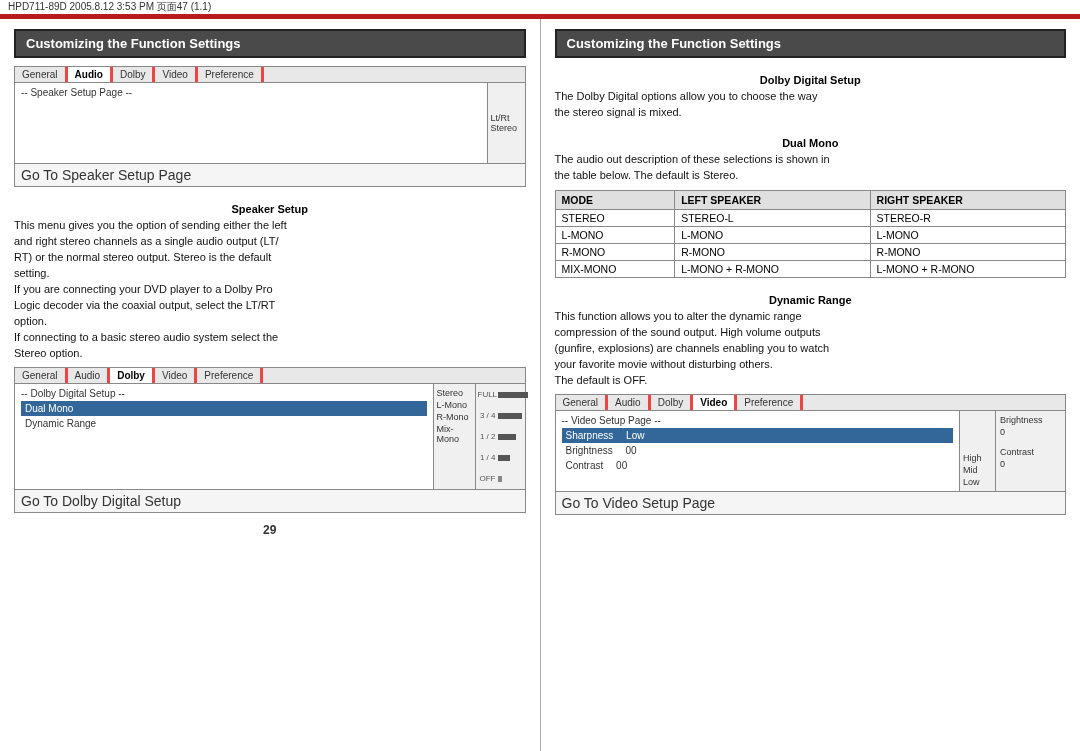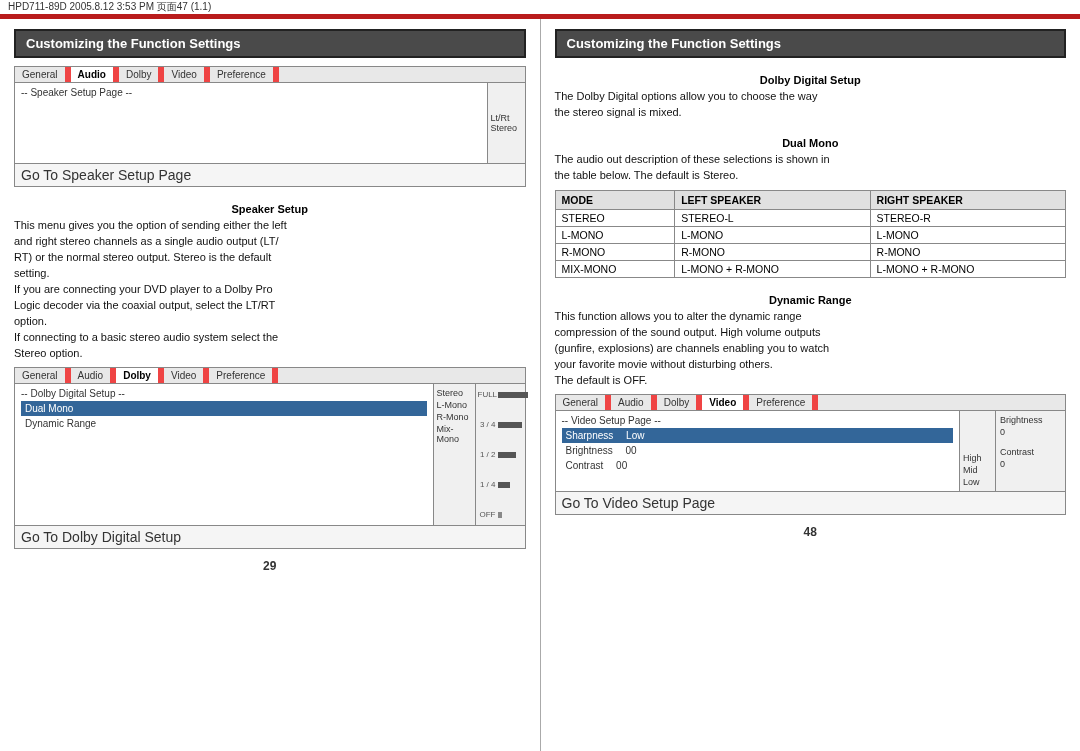--- a/index.html
+++ b/index.html
@@ -44,21 +44,21 @@
       margin-bottom: 6px;
       font-size: 10px;
     }
     .menu-tabs {
       display: flex;
       background: #e8e8e8;
       border-bottom: 1px solid #888;
     }
     .menu-tab {
       padding: 2px 7px;
-      border-right: 6px solid #ef4444;
+      border-right: 3px solid #ef4444;
       font-size: 10px;
       cursor: pointer;
       color: #333;
     }
     .menu-tab.active {
       background: #fff;
       font-weight: bold;
       color: #000;
     }
     .menu-body {
@@ -141,21 +141,21 @@
       width: 45px;
       border-left: 1px solid #888;
       display: flex;
       flex-direction: column;
       align-items: flex-start;
       justify-content: flex-start;
       padding: 4px 3px;
       font-size: 9px;
       color: #333;
       background: #f0f0f0;
-      gap: 17px;
+      gap: 8px;
     }
     .vol-bar-row {
       display: flex;
       align-items: center;
       gap: 2px;
       margin: 2px 0;
     }
     .vol-bar-label {
       font-size: 8px;
       color: #555;
@@ -386,15 +386,14 @@
           </div>
           <div class="right-ctrl-item">
             <div class="right-ctrl-label">Contrast</div>
             <div class="right-ctrl-value">0</div>
           </div>
         </div>
       </div>
       <div class="menu-footer">Go To Video Setup Page</div>
     </div>
 
-    <div class="page-number" style="margin-top:auto;">48</div>
   </div>
 </div>
 
 </body></html>

